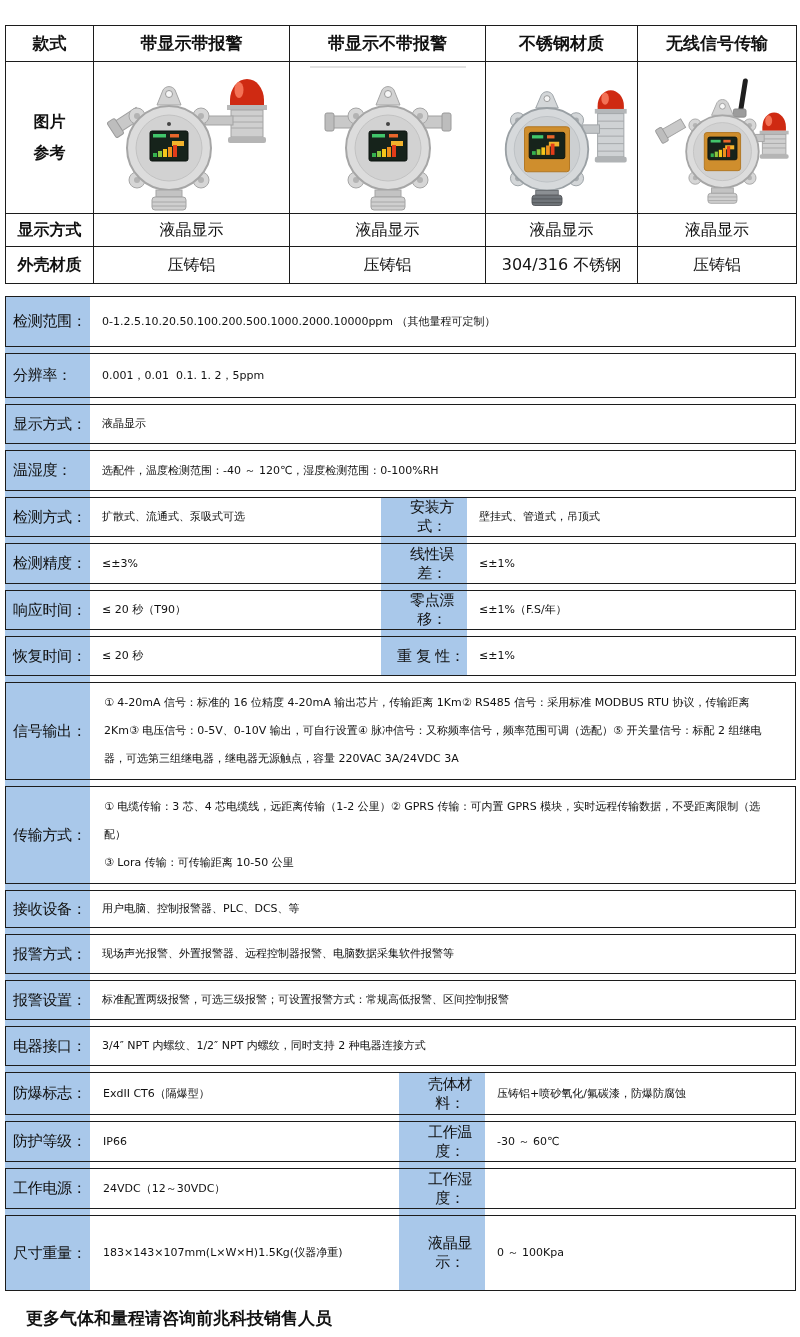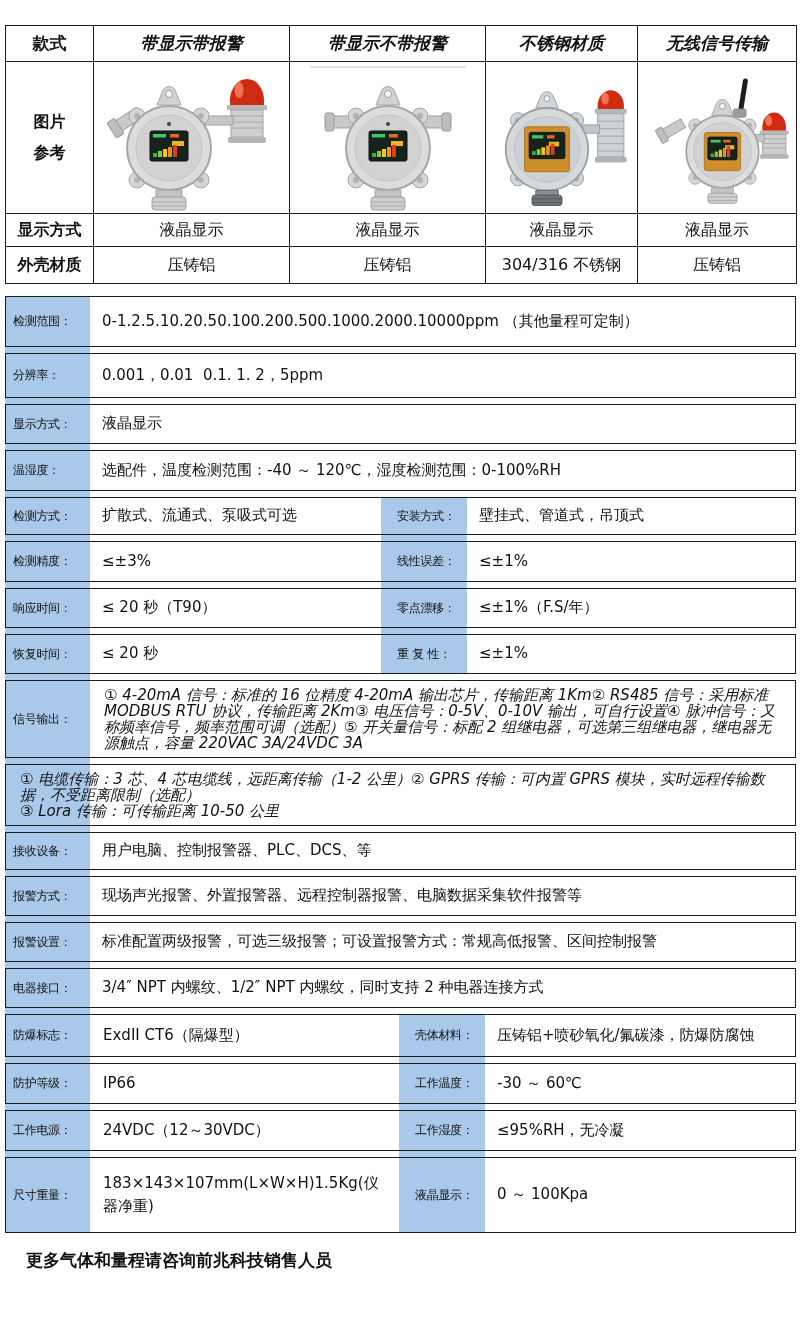--- a/index.html
+++ b/index.html
@@ -3,44 +3,44 @@
 <meta charset="utf-8">
 <style>
   html,body{margin:0;padding:0;background:#ffffff;}
   body{width:800px;height:1337px;overflow:hidden;font-family:"DejaVu Sans",sans-serif;color:#111;}
   .page{position:relative;width:800px;height:1337px;}
 
   
   table.top{border-collapse:collapse;table-layout:fixed;margin:25px 0 12px 5px;width:791px;}
   table.top td,table.top th{border:1px solid #1c1c1c;text-align:center;vertical-align:middle;padding:0;overflow:hidden;}
   .hdr-label{font-weight:bold;font-size:17px;height:35px;}
-  .hdr-col{font-weight:bold;font-size:17px;font-style:italic;}
+  .hdr-col{font-weight:bold;font-size:17px;}
   .img-label{font-weight:bold;font-size:16px;white-space:pre-line;line-height:1.9;}
   .img-cell{height:151px;background:#fff;position:relative;}
   .img-cell svg{display:block;margin:1px auto 0;}
   .photo-topline{position:absolute;top:4px;left:10%;width:80%;height:2px;background:#e2e2e2;}
   .sub-label{font-weight:bold;font-size:16px;height:32px;}
   .sub-val{font-size:16px;height:32px;}
   .shell-row .sub-label,.shell-row .sub-val{height:36px;}
 
   
   .specs{position:relative;width:791px;margin:8px 0 0 5px;}
   .strip-left{position:absolute;left:0;top:0;bottom:0;width:85px;background:#a9c8ea;z-index:0;}
   .grp{position:relative;}
   .strip-mid{position:absolute;top:0;bottom:0;width:86px;background:#a9c8ea;z-index:0;}
   .grp.b .strip-mid{left:376px;}
   .grp.d .strip-mid{left:394px;}
   .row{position:relative;z-index:1;border:1px solid #1c1c1c;display:flex;align-items:stretch;margin-bottom:6px;box-sizing:border-box;width:791px;background:transparent;}
   .grp:last-of-type .row:last-child{margin-bottom:16px;}
-  .lbl{flex:0 0 84px;display:flex;align-items:center;padding-left:7px;box-sizing:border-box;font-size:12px;letter-spacing:-0.3px;text-align:center;}
+  .lbl{flex:0 0 84px;display:flex;align-items:center;padding-left:7px;box-sizing:border-box;font-size:15px;letter-spacing:-0.3px;text-align:center;}
   .lbl2{flex:0 0 86px;padding-left:16px;}
-  .val{flex:1 1 auto;display:flex;align-items:center;padding:4px 6px 4px 12px;box-sizing:border-box;font-size:15px;white-space:pre-wrap;line-height:1.55;}
+  .val{flex:1 1 auto;display:flex;align-items:center;padding:4px 6px 4px 12px;box-sizing:border-box;font-size:11px;white-space:pre-wrap;line-height:1.55;}
   .v1b{flex:0 0 291px;}
   .v1d{flex:0 0 309px;padding-left:13px;}
-  .val.long{display:block;line-height:16px;padding:6px 14px 6px 14px;font-style:italic;}
+  .val.long{display:block;line-height:28px;padding:6px 14px 6px 14px;}
 
   
   .footer{margin:14px 0 0 26px;font-weight:bold;font-size:17px;}
 </style>
 </head>
 <body>
 
 <div class="page">
 
   <table class="top">
@@ -311,20 +311,21 @@
         <div class="val">≤±1%</div>
       </div>
     </div>
 
     <div class="grp c">
       <div class="row">
         <div class="lbl">信号输出：</div>
         <div class="val long">① 4-20mA 信号：标准的 16 位精度 4-20mA 输出芯片，传输距离 1Km② RS485 信号：采用标准 MODBUS RTU 协议，传输距离 2Km③ 电压信号：0-5V、0-10V 输出，可自行设置④ 脉冲信号：又称频率信号，频率范围可调（选配）⑤ 开关量信号：标配 2 组继电器，可选第三组继电器，继电器无源触点，容量 220VAC 3A/24VDC 3A</div>
       </div>
       <div class="row">
+        <div class="lbl">传输方式：</div>
         <div class="val long">① 电缆传输：3 芯、4 芯电缆线，远距离传输（1-2 公里）② GPRS 传输：可内置 GPRS 模块，实时远程传输数据，不受距离限制（选配）
 ③ Lora 传输：可传输距离 10-50 公里</div>
       </div>
       <div class="row" style="min-height:38px">
         <div class="lbl">接收设备：</div>
         <div class="val">用户电脑、控制报警器、PLC、DCS、等</div>
       </div>
       <div class="row" style="min-height:40px">
         <div class="lbl">报警方式：</div>
         <div class="val">现场声光报警、外置报警器、远程控制器报警、电脑数据采集软件报警等</div>
@@ -350,21 +351,20 @@
       <div class="row" style="min-height:41px">
         <div class="lbl">防护等级：</div>
         <div class="val v1d">IP66</div>
         <div class="lbl lbl2">工作温度：</div>
         <div class="val">-30 ～ 60℃</div>
       </div>
       <div class="row" style="min-height:41px">
         <div class="lbl">工作电源：</div>
         <div class="val v1d">24VDC（12～30VDC）</div>
         <div class="lbl lbl2">工作湿度：</div>
-        <div class="val">≤95%RH，无冷凝</div>
       </div>
       <div class="row" style="min-height:76px">
         <div class="lbl">尺寸重量：</div>
         <div class="val v1d">183×143×107mm(L×W×H)1.5Kg(仪器净重)</div>
         <div class="lbl lbl2">液晶显示：</div>
         <div class="val">0 ～ 100Kpa</div>
       </div>
     </div>
   </div>
 

